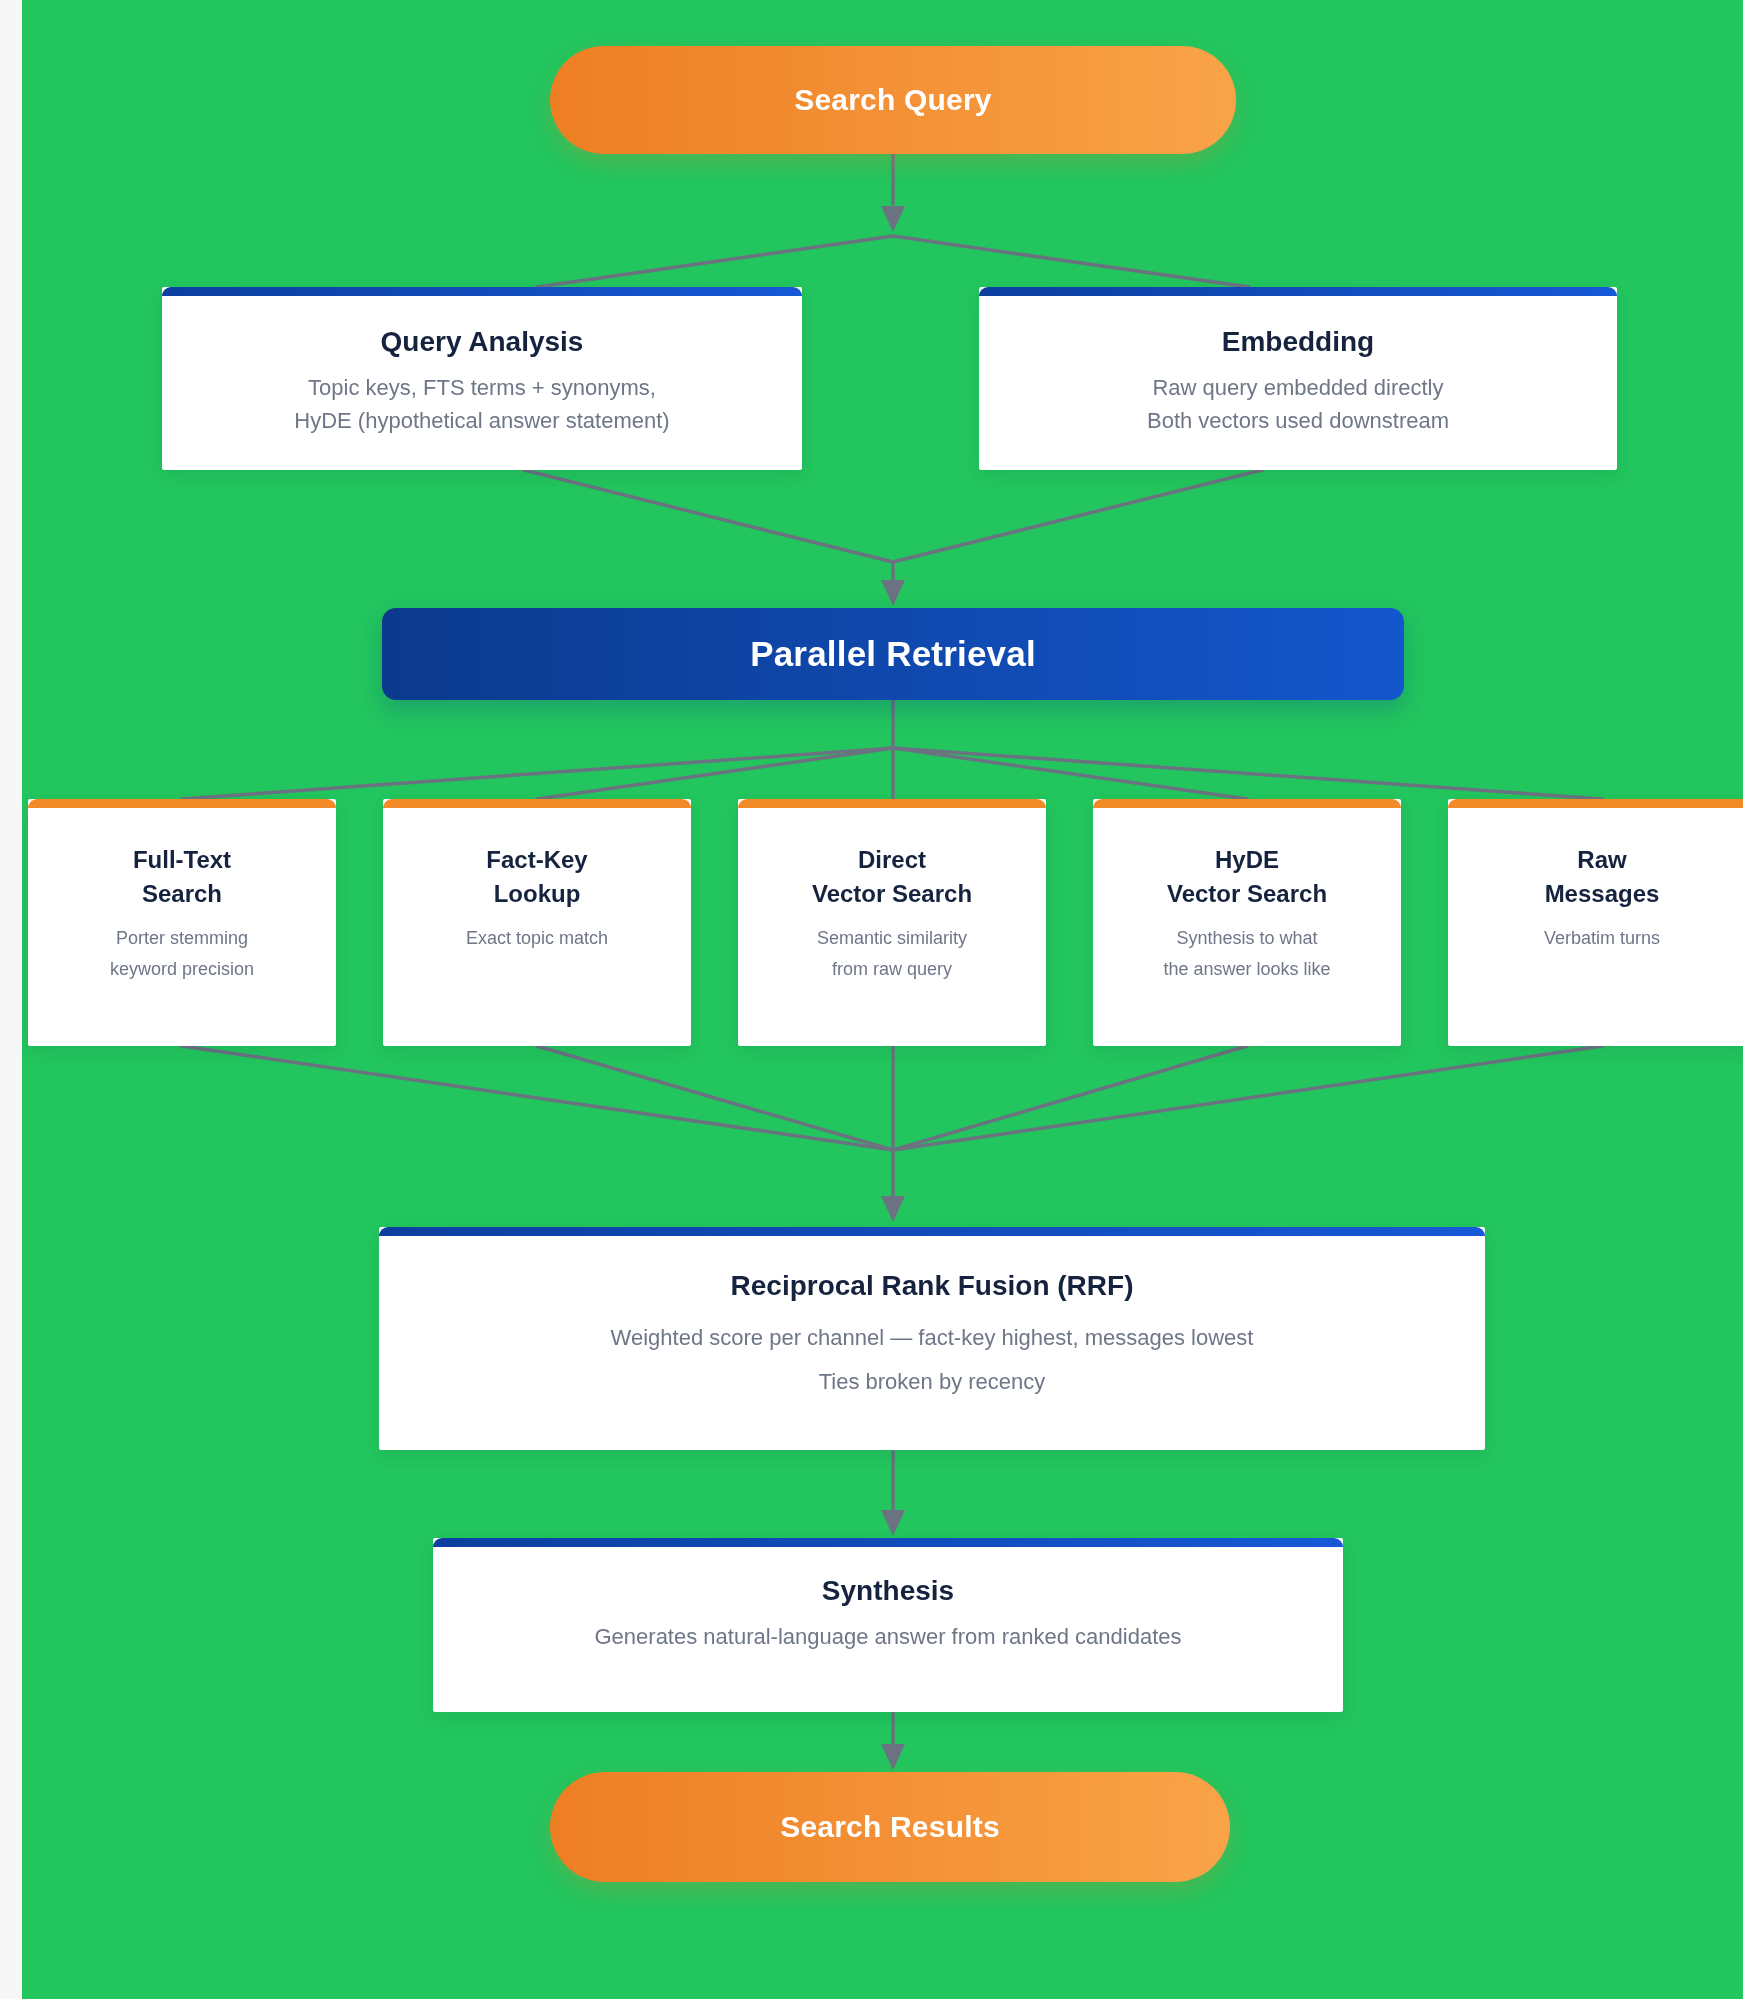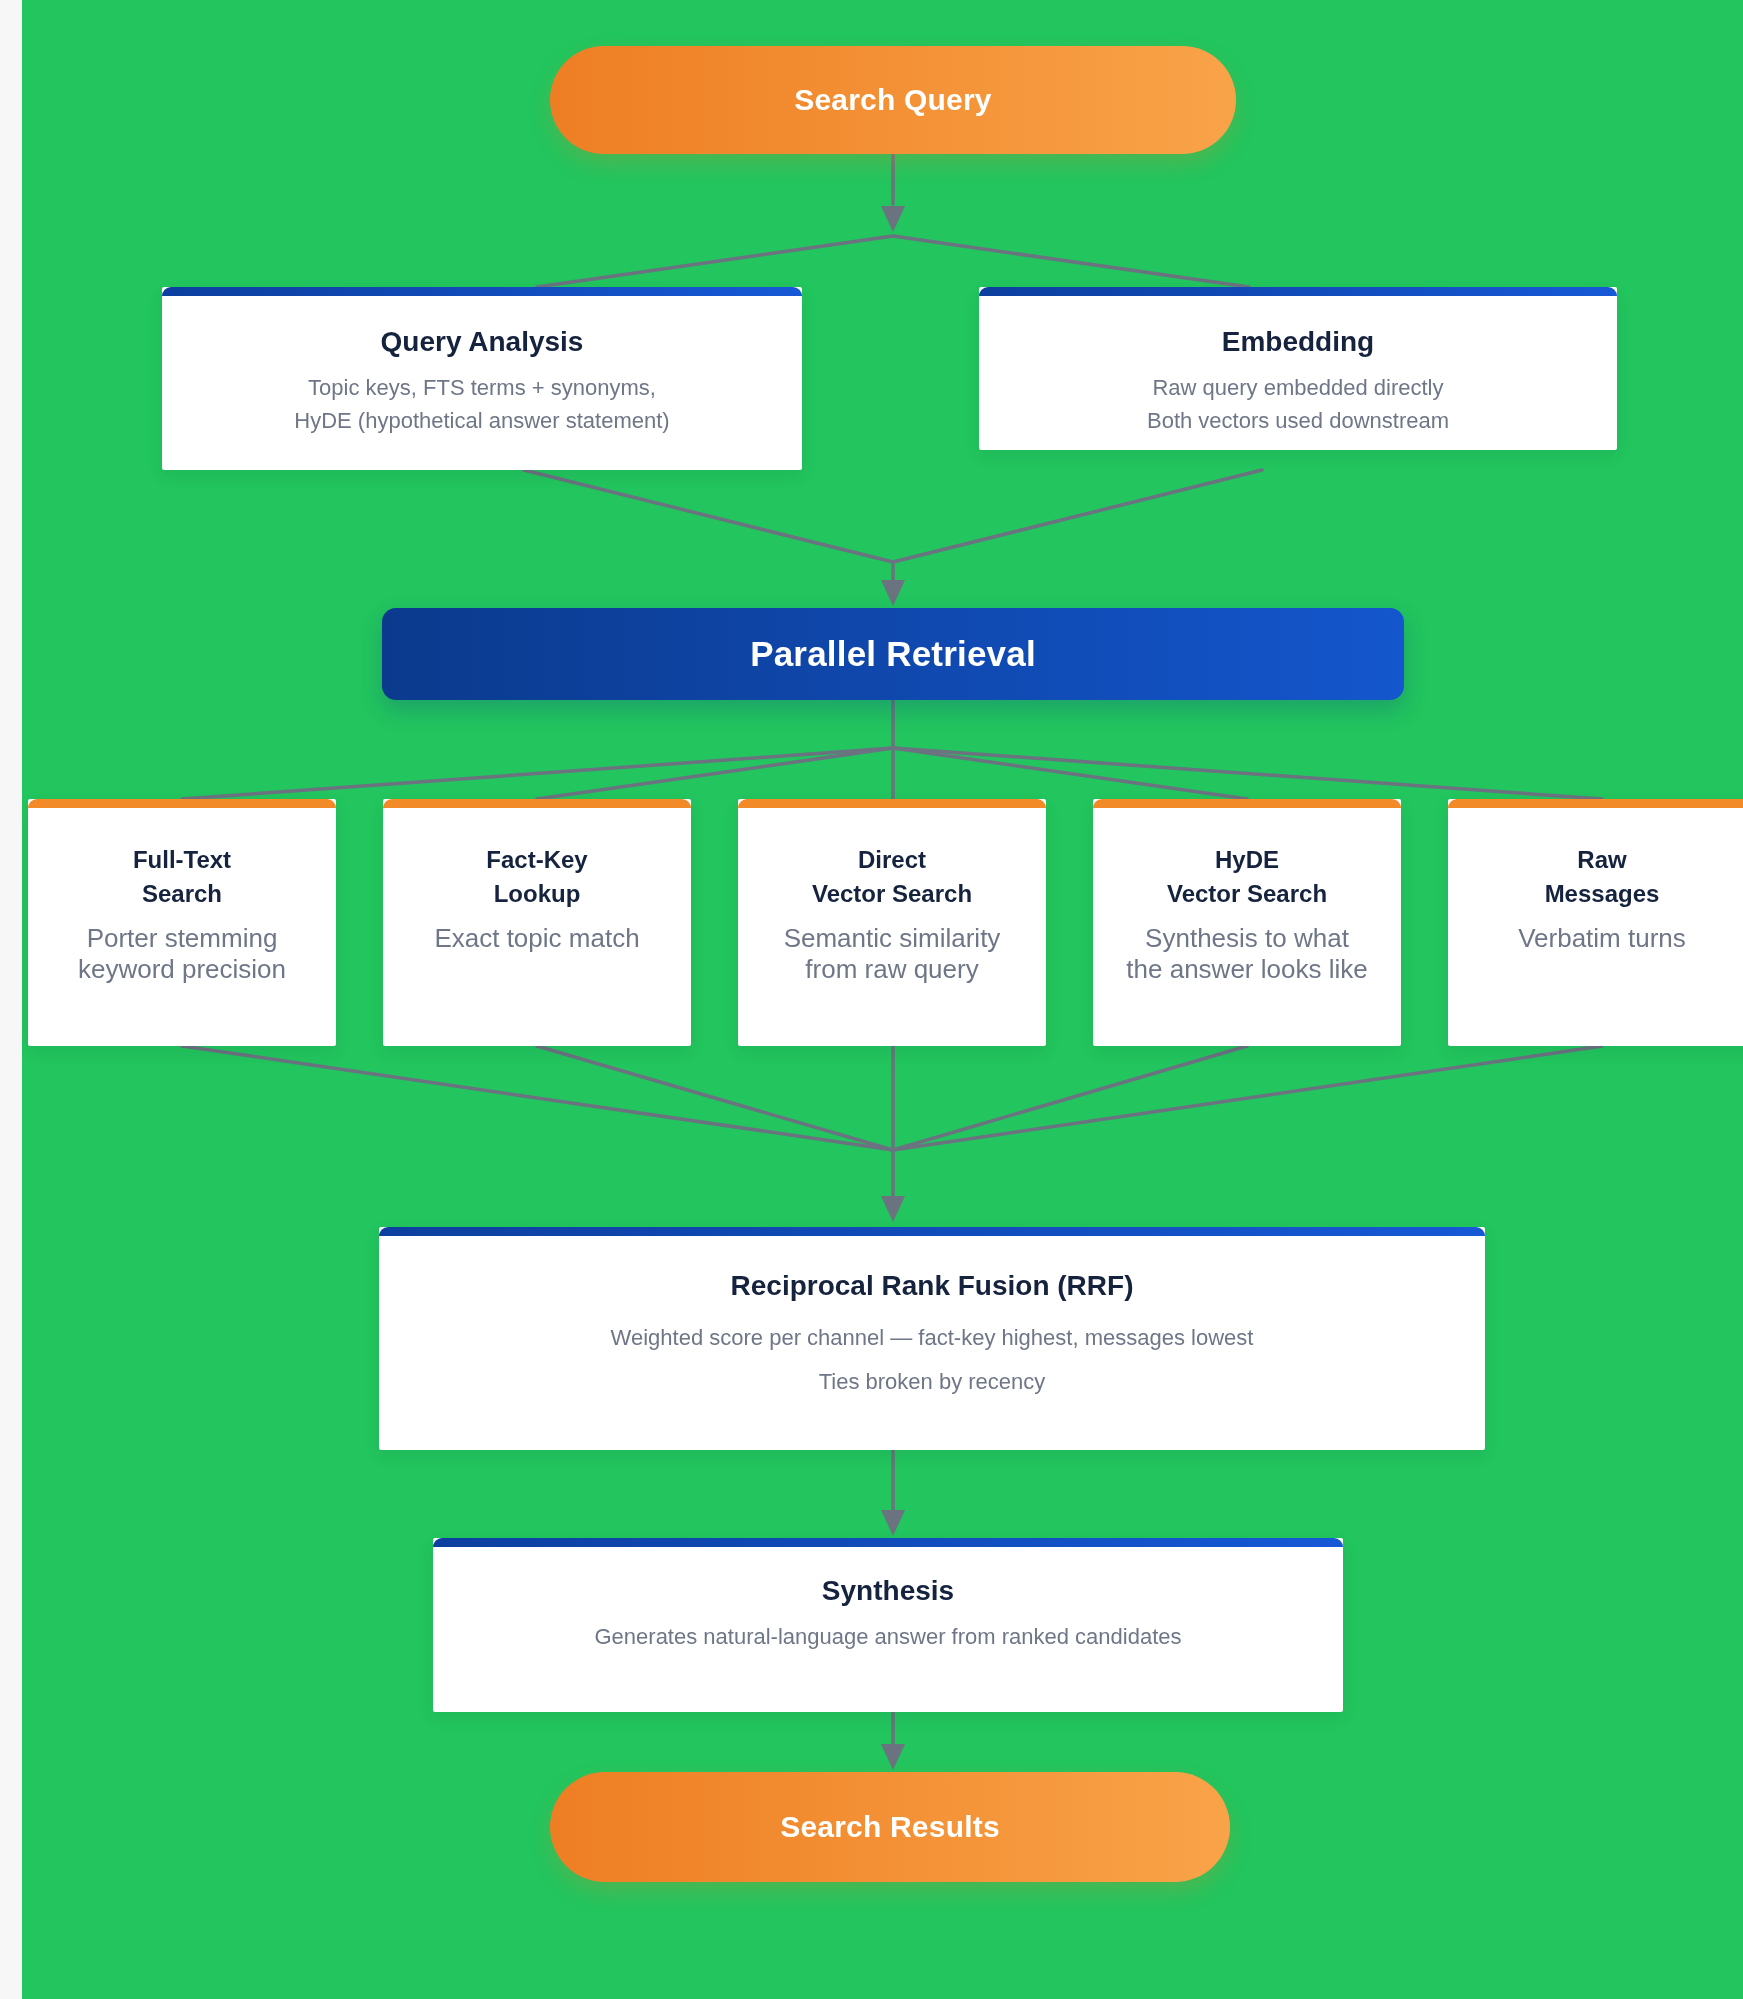--- a/index.html
+++ b/index.html
@@ -48,29 +48,29 @@
     border-radius:14px 14px 0 0;
   }
   .accent-blue{background:linear-gradient(90deg,#0c3f9f 0%,#1658d6 100%);}
   .accent-orange{background:#f28b27;}
   .card h2{
     margin:0;color:#16233e;font-weight:700;
   }
   .card p{margin:0;color:#6e7687;font-weight:400;}
 
   .card-qa{left:140px;top:287px;width:640px;height:183px;}
-  .card-emb{left:957px;top:287px;width:638px;height:163px;}
+  .card-emb{left:957px;top:287px;width:638px;height:183px;}
   .card-qa h2,.card-emb h2{padding-top:38px;font-size:28px;line-height:34px;}
   .card-qa p,.card-emb p{padding-top:12px;font-size:22px;line-height:33px;}
 
   .chan{top:799px;width:308px;height:247px;}
   .chan-1{left:6px;}  .chan-2{left:361px;} .chan-3{left:716px;}
   .chan-4{left:1071px;} .chan-5{left:1426px;}
   .chan h2{padding-top:44px;font-size:24px;line-height:34px;}
-  .chan p{padding-top:12px;font-size:26px;line-height:31px;}
+  .chan p{padding-top:12px;font-size:18px;line-height:31px;}
 
   .card-rrf{left:357px;top:1227px;width:1106px;height:223px;}
   .card-rrf h2{padding-top:42px;font-size:28px;line-height:34px;}
   .card-rrf .d1{padding-top:20px;font-size:22px;line-height:30px;}
   .card-rrf .d2{padding-top:14px;font-size:22px;line-height:30px;}
 
   .card-syn{left:411px;top:1538px;width:910px;height:174px;}
   .card-syn h2{padding-top:36px;font-size:28px;line-height:34px;}
   .card-syn p{padding-top:14px;font-size:22px;line-height:30px;}
 </style>

